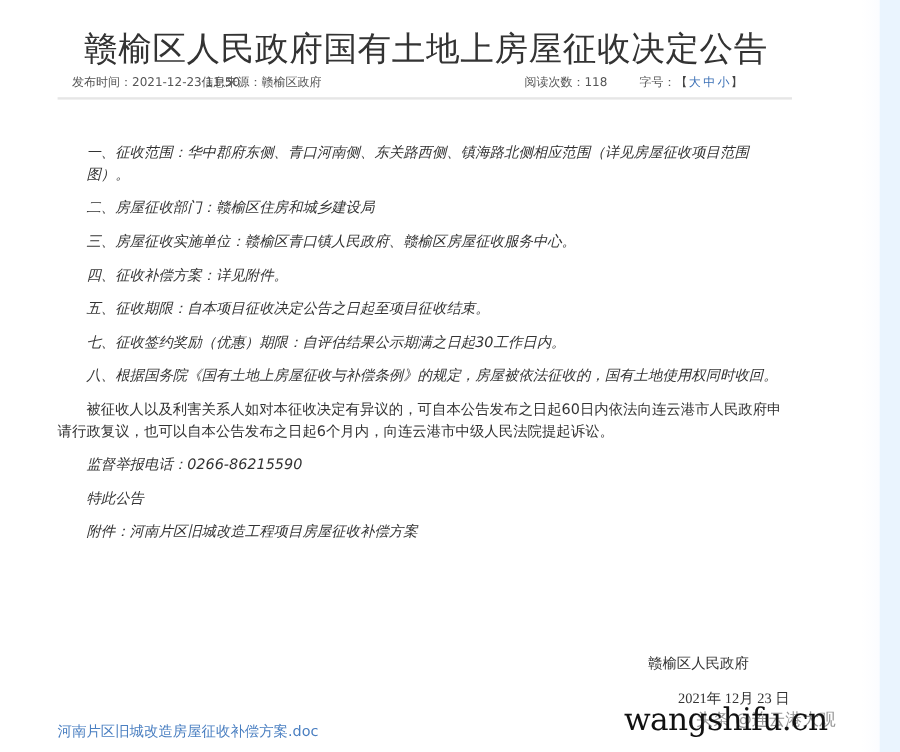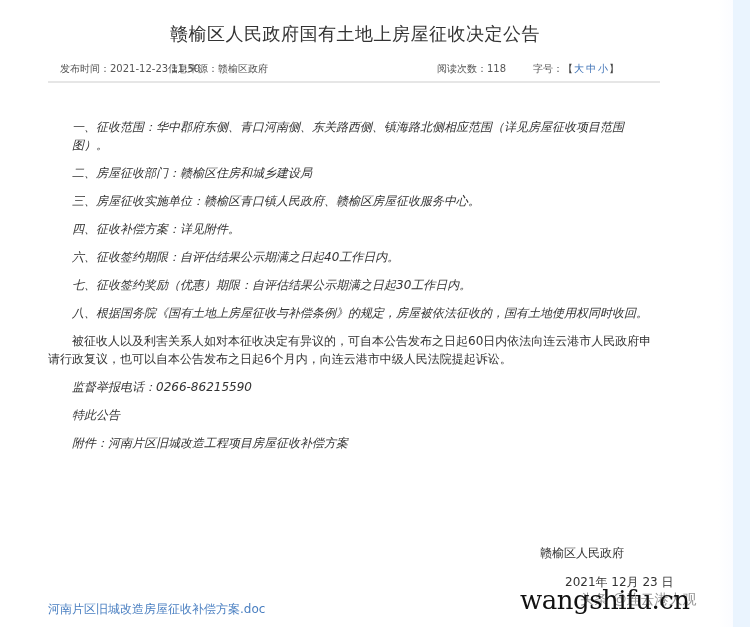--- a/index.html
+++ b/index.html
@@ -12,21 +12,21 @@
   .right-strip {
     position:absolute; left:733px; top:0; width:17px; height:627px;
     background:#eaf4fe;
   }
   .right-shade {
     position:absolute; left:718px; top:0; width:15px; height:627px;
     background:linear-gradient(to right, #ffffff, #fbfcff);
   }
   .title {
     position:absolute; left:0; top:22px; width:710px; text-align:center;
-    font-size:18px; color:#333; letter-spacing:0.5px;
+    font-size:28px; color:#333; letter-spacing:0.5px;
   }
   .meta {
     position:absolute; top:62px; font-size:10px; color:#555; white-space:nowrap;
   }
   .meta.pub { left:60px; }
   .meta.src { left:168px; }
   .meta.views { left:300px; }
   .meta.size { left:373px; }
   .meta.size .bracket { color:#444; }
   .meta.size a { color:#3a6fb5; text-decoration:none; margin:0 1px; cursor:pointer; }
@@ -39,21 +39,21 @@
     font-size:12px; line-height:18px; color:#333;
   }
   .content p { margin:0 0 10px 0; }
   .content p.indent { text-indent:24px; }
   .content p.item { padding-left:24px;font-style:italic; }
   .content p.intro { margin-bottom:7px; }
   .signature {
     position:absolute; left:540px; top:545px; font-size:12px; color:#333;
   }
   .sig-date {
-    position:absolute; left:565px; top:574px; font-size:12px; color:#333;
+    position:absolute; left:565px; top:574px; font-size:12px; color:#333;font-family:Liberation Serif, serif;
   }
   .attach-link {
     position:absolute; left:48px; top:601px; font-size:12px; color:#4a7fc1;
     text-decoration:none; cursor:pointer;
   }
   .wm-url {
     position:absolute; left:520px; top:585px; font-family:"DejaVu Serif", serif;
     font-size:26px; color:#111; letter-spacing:-0.5px;
   }
   .wm-src {
@@ -75,21 +75,21 @@
   <span>字号：</span><span class="bracket">【</span><a>大</a><a>中</a><a>小</a><span class="bracket">】</span>
 </span>
 
 <div class="divider"></div>
 
 <div class="content">
   <p class="item">一、征收范围：华中郡府东侧、青口河南侧、东关路西侧、镇海路北侧相应范围（详见房屋征收项目范围图）。</p>
   <p class="item">二、房屋征收部门：赣榆区住房和城乡建设局</p>
   <p class="item">三、房屋征收实施单位：赣榆区青口镇人民政府、赣榆区房屋征收服务中心。</p>
   <p class="item">四、征收补偿方案：详见附件。</p>
-  <p class="item">六、征收签约期限：自评估结果公示期满之日起40工作日内。</p>
+  <p class="item">五、征收期限：自本项目征收决定公告之日起至项目征收结束。</p>
   <p class="item">七、征收签约奖励（优惠）期限：自评估结果公示期满之日起30工作日内。</p>
   <p class="item">八、根据国务院《国有土地上房屋征收与补偿条例》的规定，房屋被依法征收的，国有土地使用权同时收回。</p>
   <p class="indent">被征收人以及利害关系人如对本征收决定有异议的，可自本公告发布之日起60日内依法向连云港市人民政府申请行政复议，也可以自本公告发布之日起6个月内，向连云港市中级人民法院提起诉讼。</p>
   <p class="item">监督举报电话：0266-86215590</p>
   <p class="item">特此公告</p>
   <p class="item">附件：河南片区旧城改造工程项目房屋征收补偿方案</p>
 </div>
 
 <div class="signature">赣榆区人民政府</div>
 <div class="sig-date">2021年 12月 23 日</div>

